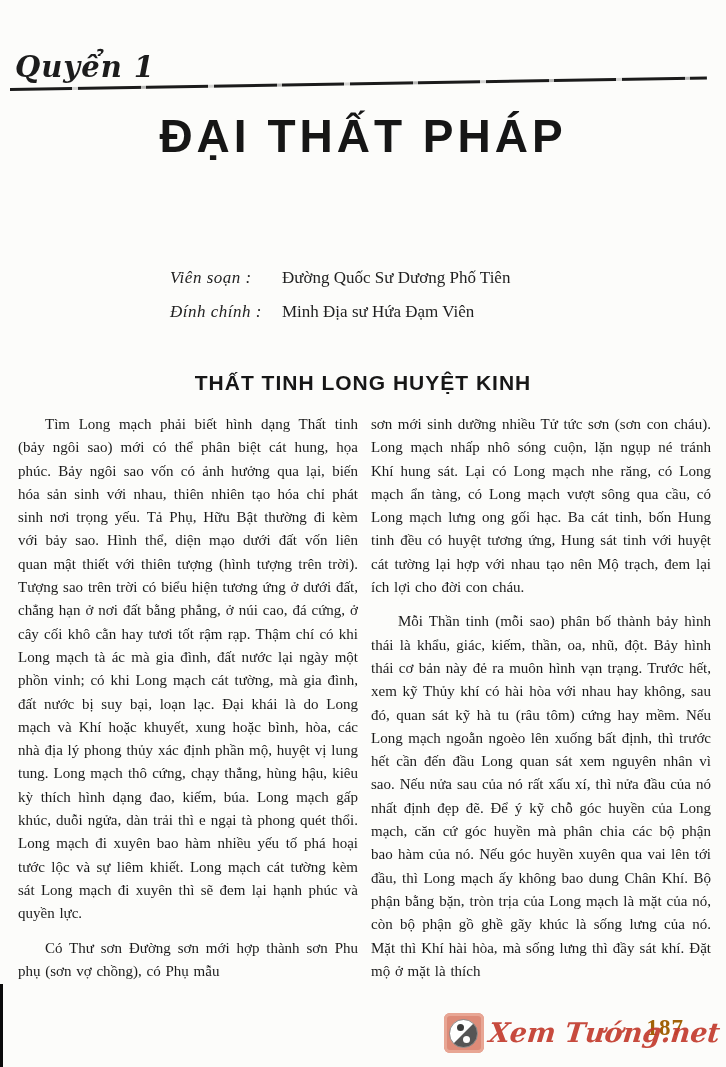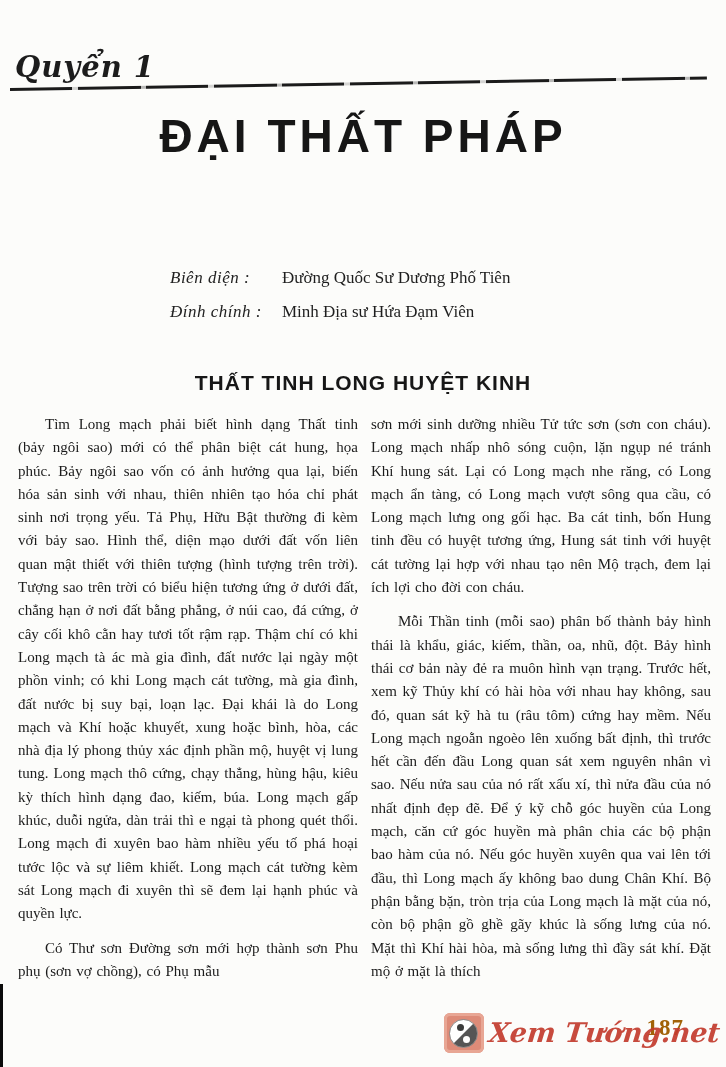--- a/index.html
+++ b/index.html
@@ -89,21 +89,21 @@
 
 <div class="kicker">Quyển 1</div>
 <div class="rule"></div>
 
 <div class="title">
   <div>ĐẠI THẤT PHÁP</div>
 </div>
 
 <div class="byline">
   <div class="byline-row">
-    <span class="byline-label">Biên diện :</span>
+    <span class="byline-label">Viên soạn :</span>
     <span class="byline-value">Đường Quốc Sư Dương Phố Tiên</span>
   </div>
   <div class="byline-row">
     <span class="byline-label">Đính chính :</span>
     <span class="byline-value">Minh Địa sư Hứa Đạm Viên</span>
   </div>
 </div>
 
 <div class="section-heading">THẤT TINH LONG HUYỆT KINH</div>
 

